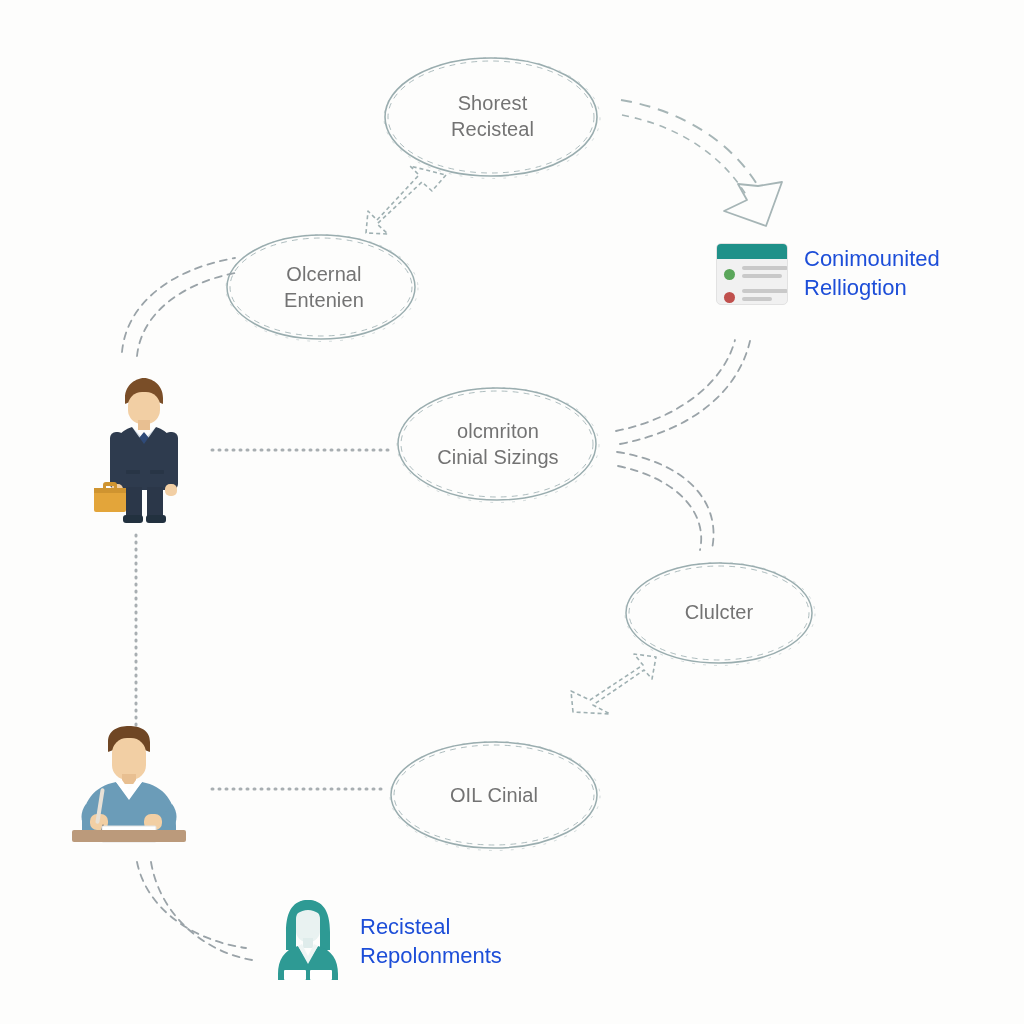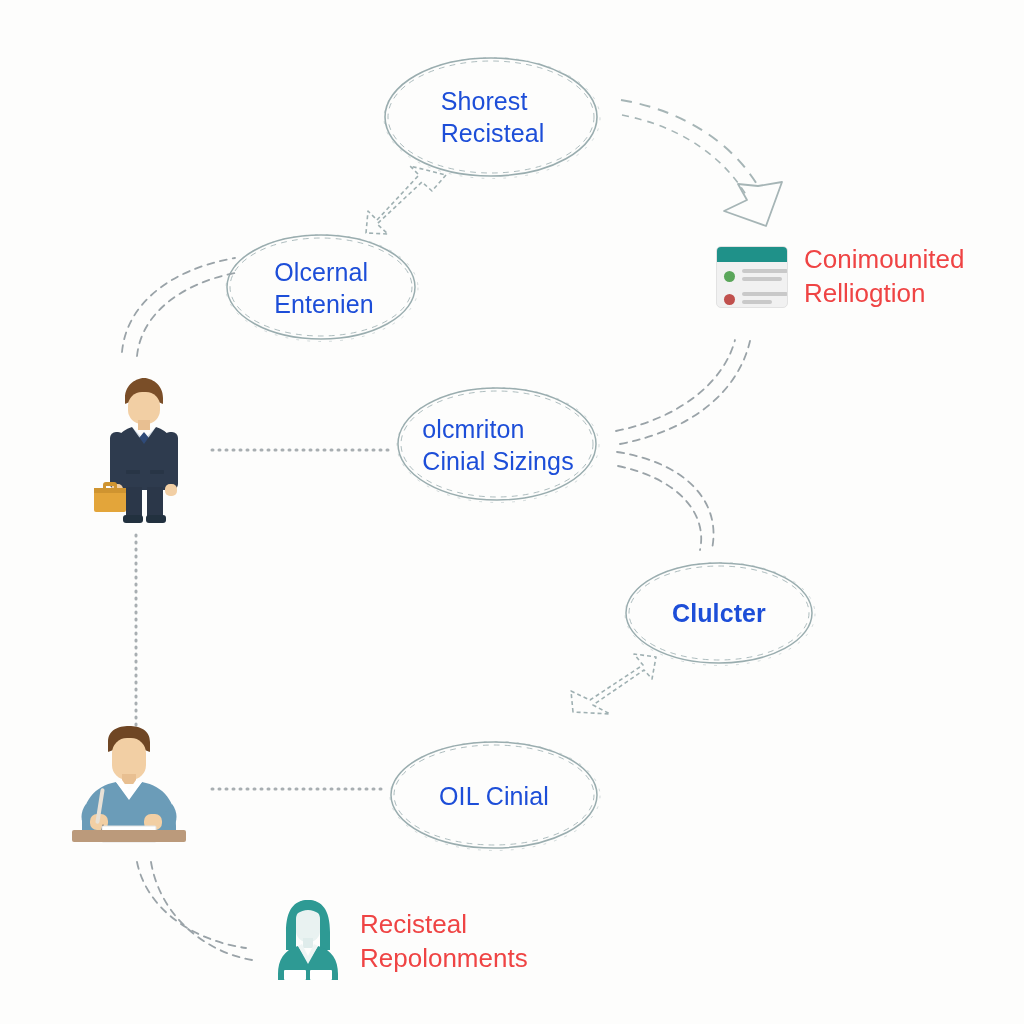--- a/index.html
+++ b/index.html
@@ -27,42 +27,42 @@
     height: 1024px;
     pointer-events: none;
   }
 
   
   .node {
     position: absolute;
     display: flex;
     align-items: center;
     justify-content: center;
-    text-align: left;
+    text-align: center;
     border-radius: 50%;
-    color: #1d4ed8;
-    font-size: 25px;
+    color: #737373;
+    font-size: 20px;
     line-height: 1.28;
     letter-spacing: 0.1px;
     padding: 0 14px;
     z-index: 4;
   }
   .node .node-label { display: block; }
 
   
   .icon-item {
     position: absolute;
     display: flex;
     align-items: center;
     z-index: 5;
   }
   .icon-item .item-label {
     margin-left: 16px;
-    color: #ef4444;
-    font-size: 26px;
+    color: #1d4ed8;
+    font-size: 22px;
     line-height: 1.3;
     white-space: pre-line;
   }
 
   
   .doc-icon {
     width: 72px;
     height: 62px;
     border-radius: 5px;
     background: #f1f1f1;
@@ -194,21 +194,21 @@
     </div>
   </div>
 
   <div class="node" style="left:398px; top:388px; width:200px; height:113px;">
     <div>
       <span class="node-label">olcmriton</span>
       <span class="node-label">Cinial Sizings</span>
     </div>
   </div>
 
-  <div class="node" style="left:625px; top:562px; width:188px; height:102px;font-weight:bold;">
+  <div class="node" style="left:625px; top:562px; width:188px; height:102px;">
     <div>
       <span class="node-label">Clulcter</span>
     </div>
   </div>
 
   <div class="node" style="left:390px; top:742px; width:208px; height:107px;">
     <div>
       <span class="node-label">OIL Cinial</span>
     </div>
   </div>

